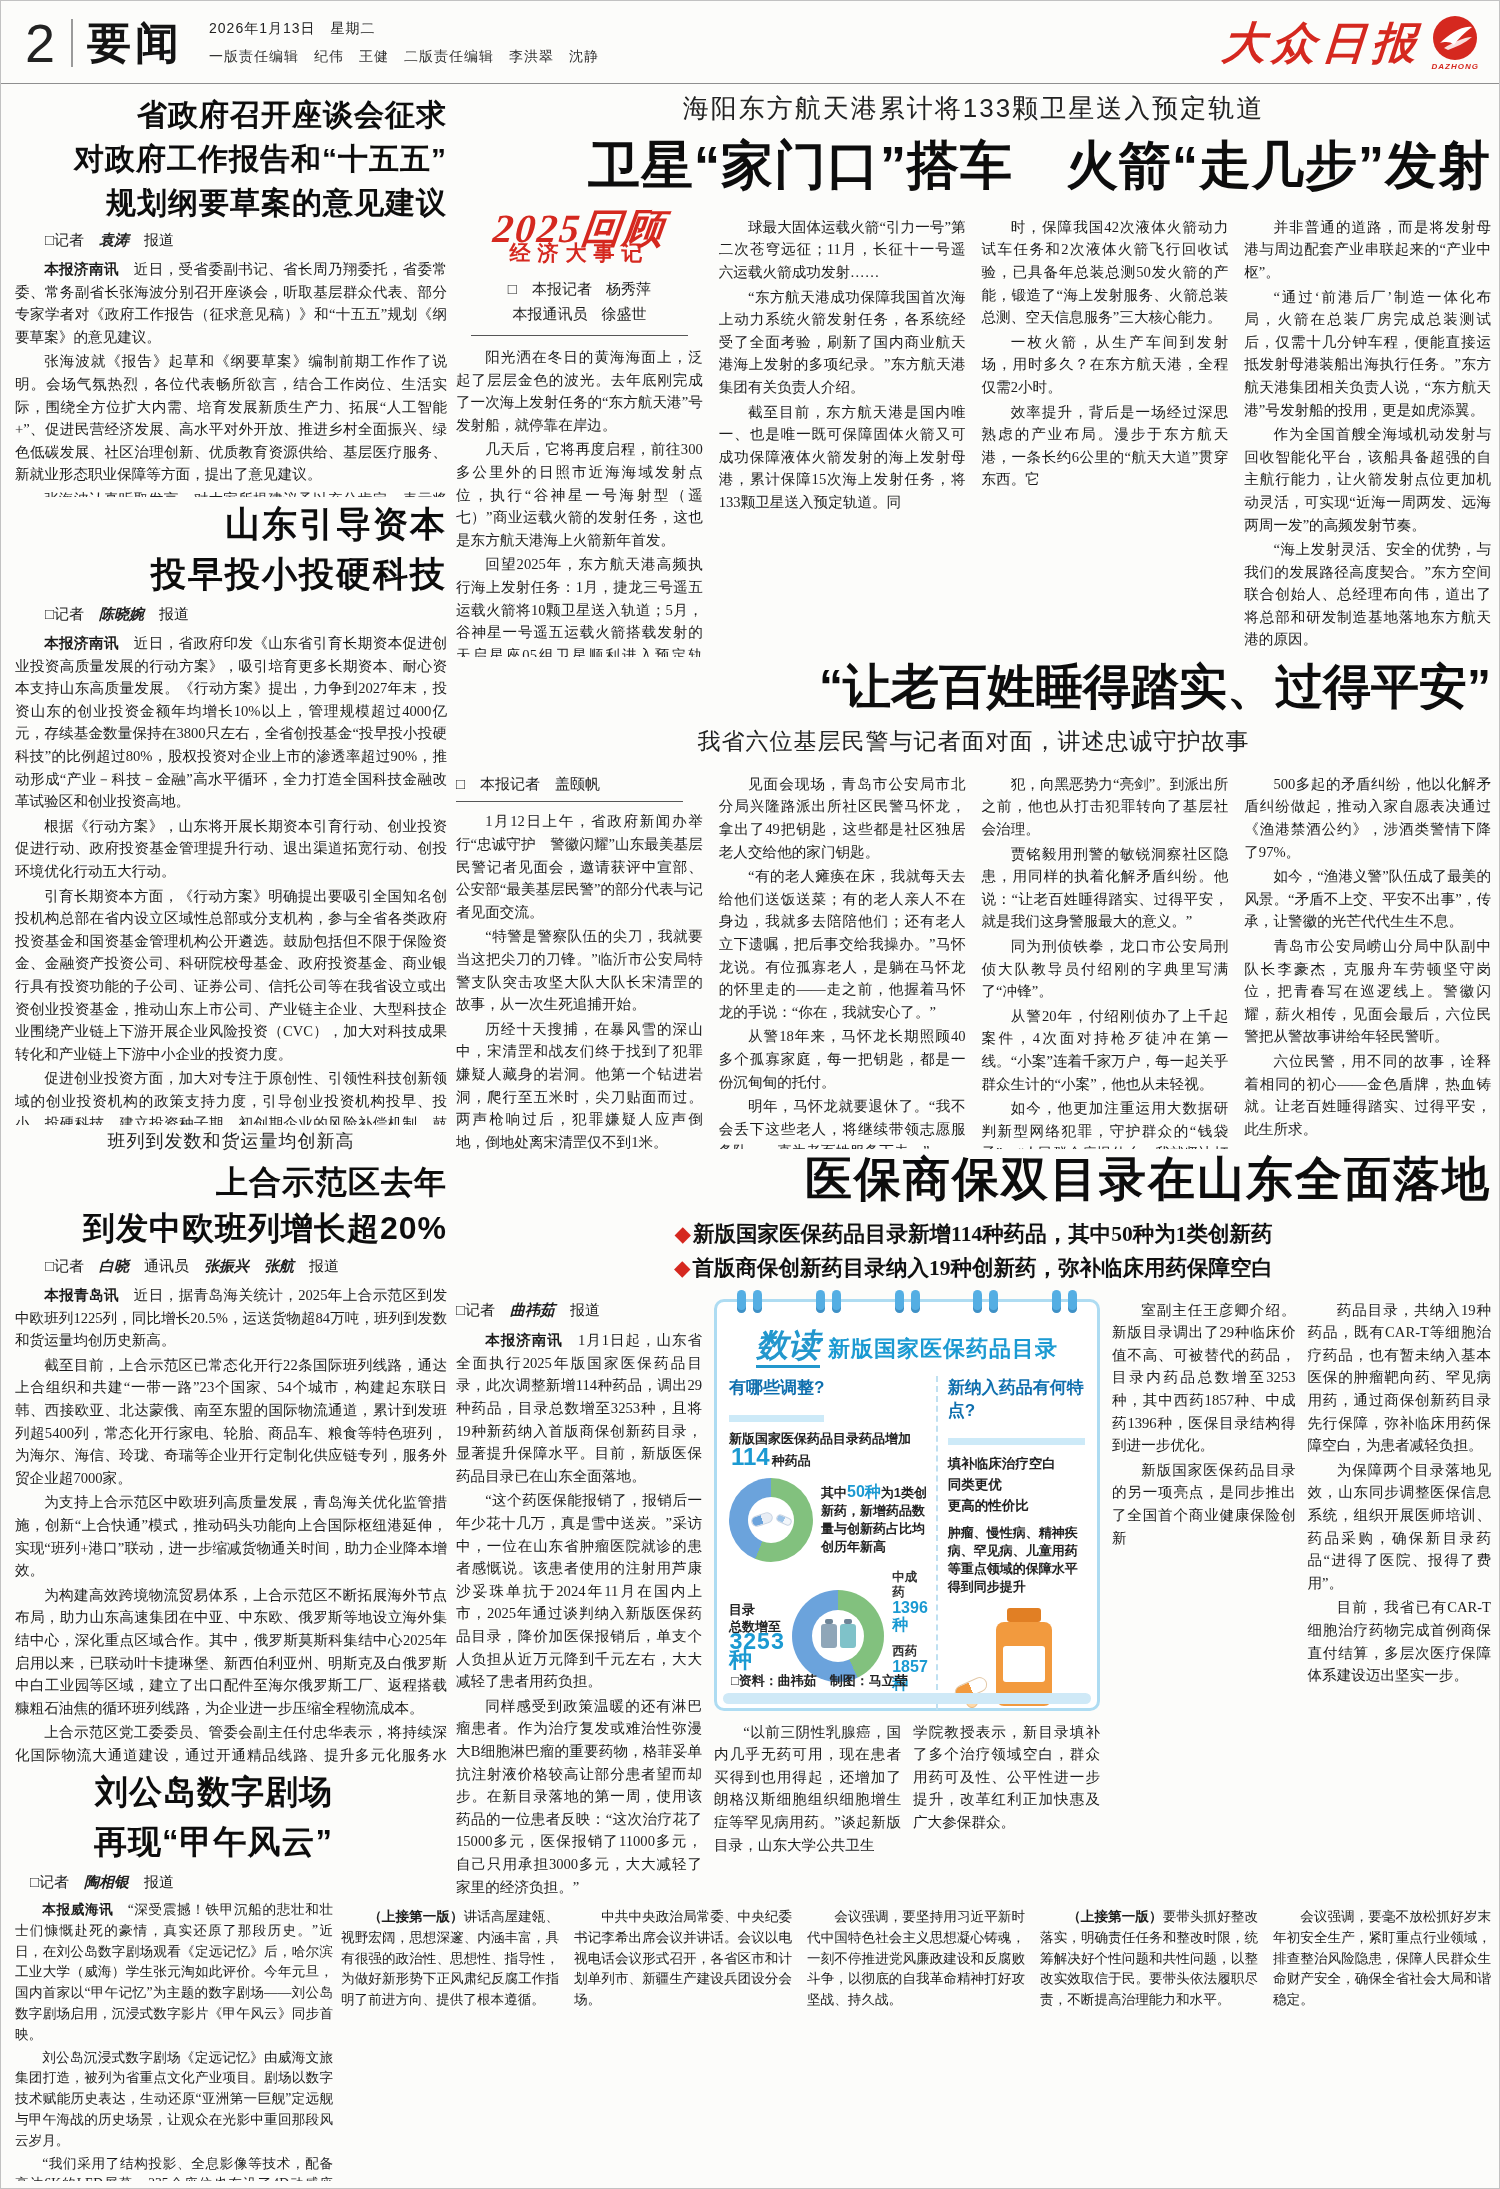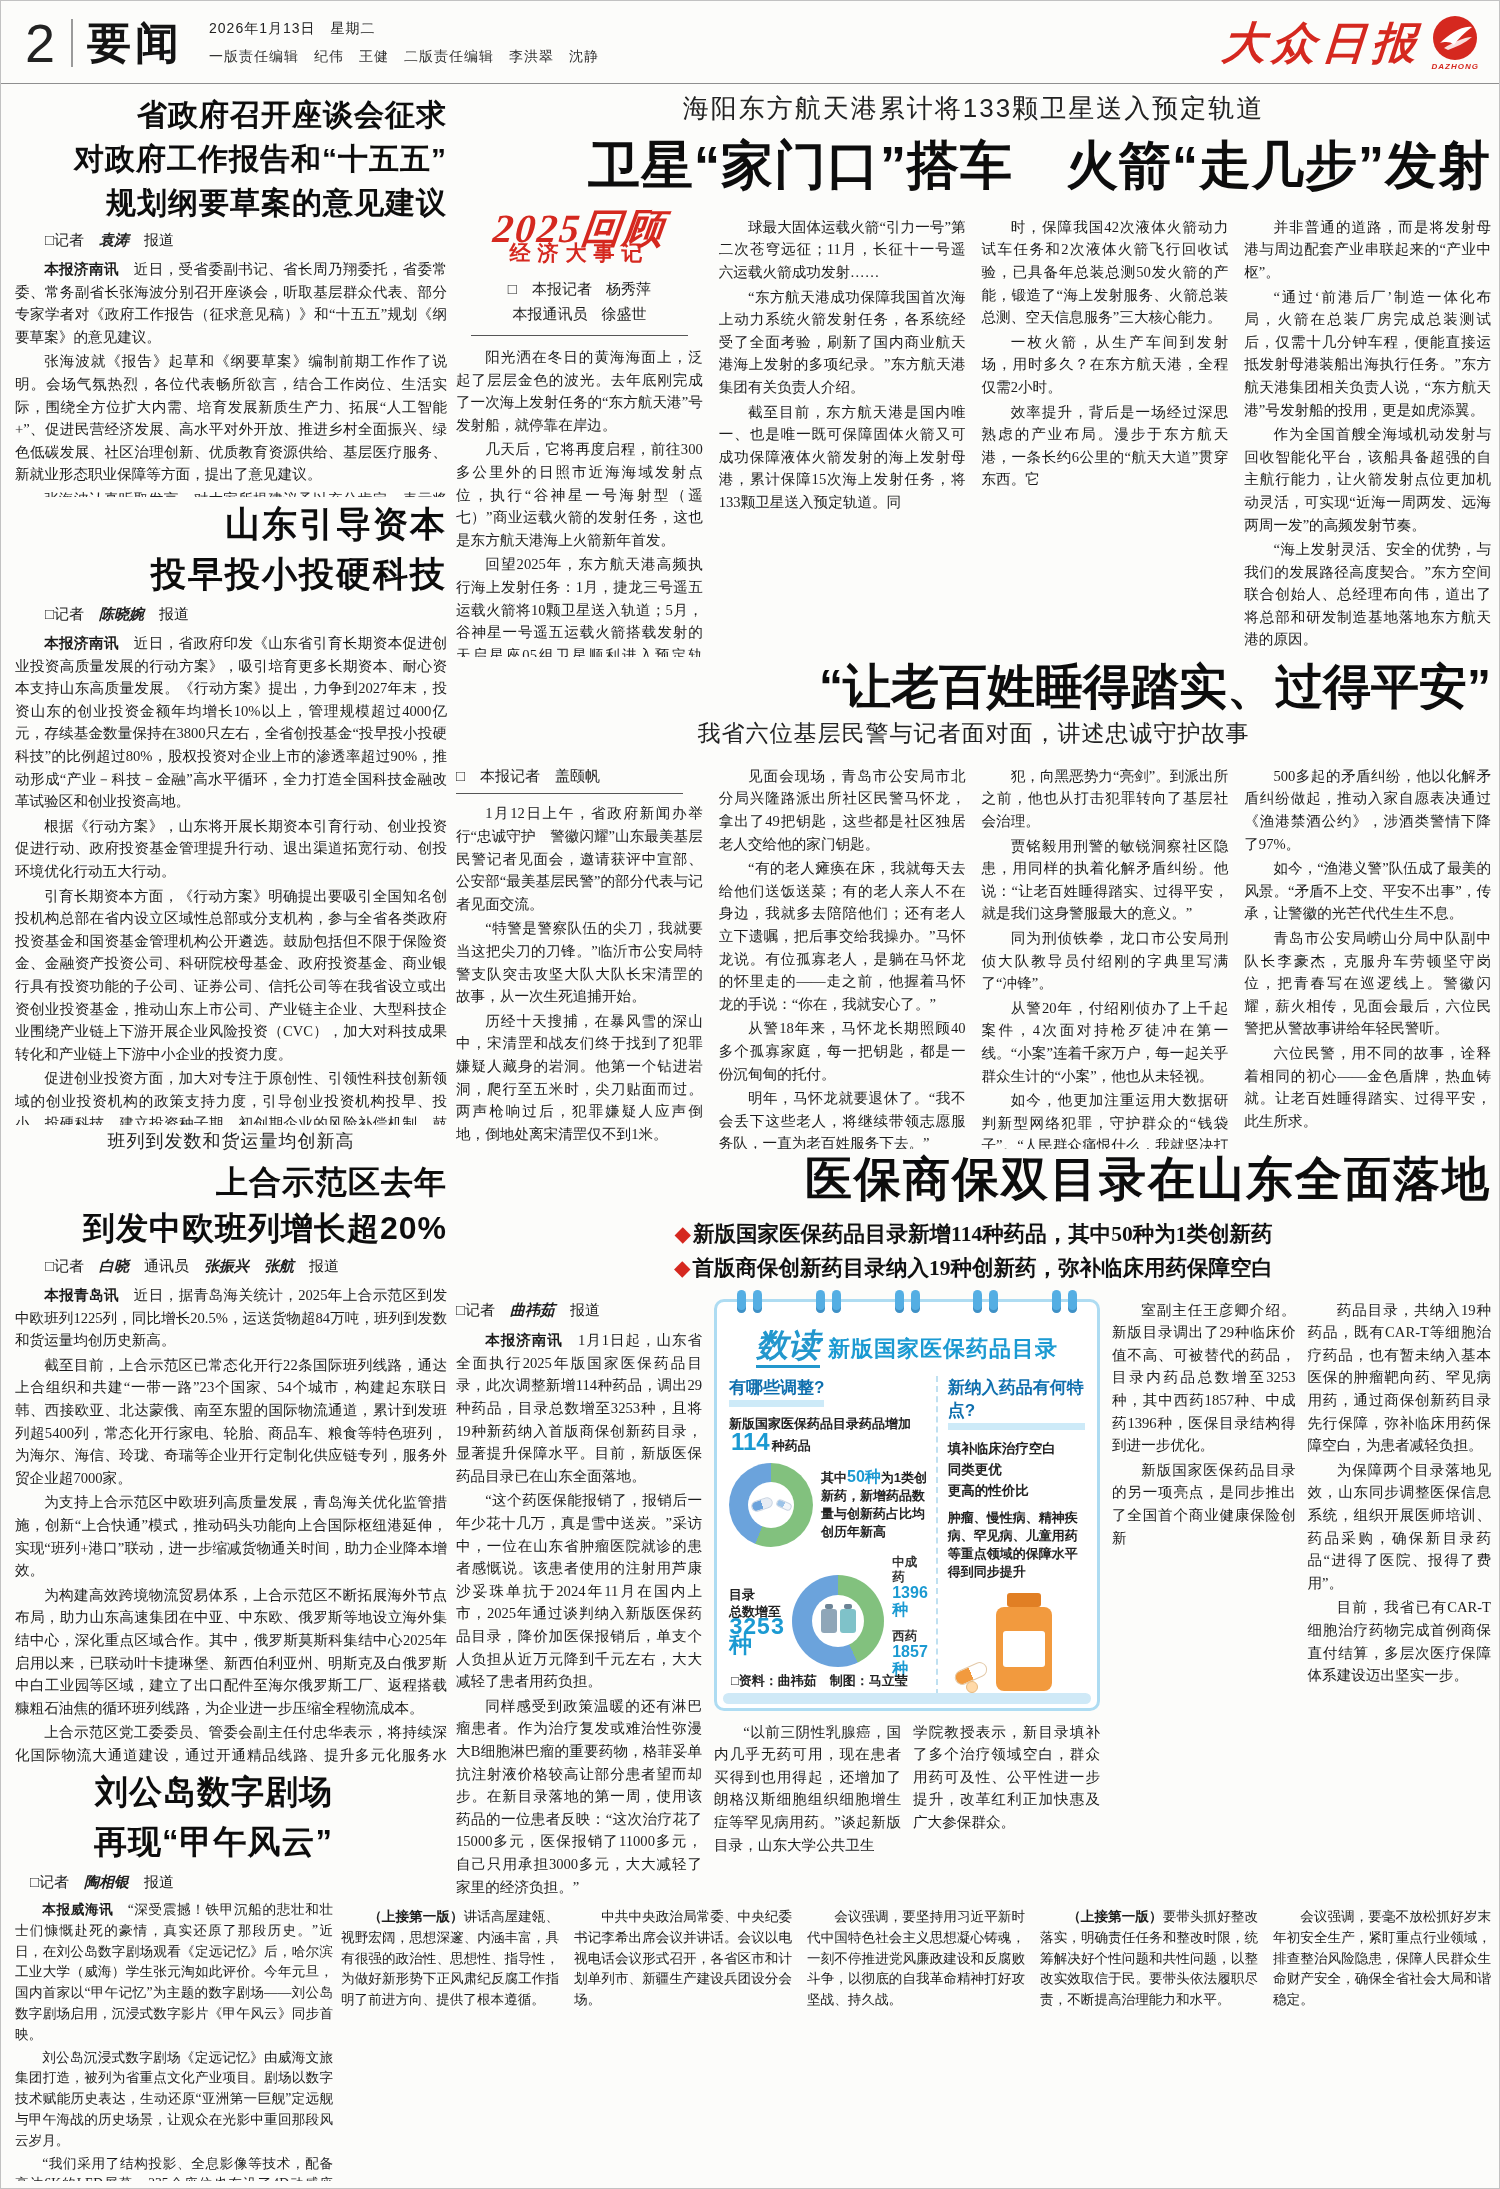--- a/index.html
+++ b/index.html
@@ -40,21 +40,21 @@
   
   .sat-kicker { font-size:26px; letter-spacing:2px; margin-bottom:10px; }
   .sat-head { font-size:52px; line-height:1.15; letter-spacing:1px; margin-bottom:20px; font-weight:900; }
   .badge { text-align:center; margin:2px 0 12px 0; }
   .badge-l1 { display:block; font-family:"Liberation Serif","DejaVu Serif",serif; font-style:italic; font-weight:bold; font-size:40px; color:#d5281f; transform:skewX(-6deg); letter-spacing:2px; }
   .badge-l2 { display:block; font-family:"Liberation Sans","DejaVu Sans",sans-serif; font-weight:bold; font-size:21px; color:#d5281f; letter-spacing:7px; margin-top:2px; }
   .sat-byline { width:88%; margin:0 auto 10px auto; font-size:15px; line-height:25px; border-bottom:1.5px solid #555; padding-bottom:8px; }
   .sat-byline .r { display:flex; justify-content:center; gap:14px; }
 
   
-  .pol-head { font-size:48px; line-height:1.1; margin-bottom:4px; }
+  .pol-head { font-size:48px; line-height:1.1; margin-bottom:12px; }
   .pol-sub { font-size:23px; color:#222; margin-bottom:16px; letter-spacing:1px; }
   .pol-byline { font-size:15px; border-bottom:1.5px solid #555; padding-bottom:6px; margin-bottom:8px; width:92%; }
 
   
   .yb-head { font-size:47px; line-height:1.1; margin-bottom:12px; letter-spacing:2px; }
   .yb-bullets { text-align:center; margin-bottom:14px; }
   .yb-bullet { font-size:21.5px; font-weight:bold; line-height:34px; color:#111; }
   .yb-bullet .dia { color:#d5281f; margin-right:2px; font-family:"DejaVu Sans",sans-serif; }
   .yb-cols { display:flex; gap:12px; }
   .yb-c1 { flex:0 0 246px; min-width:0; }
@@ -67,21 +67,21 @@
   .infog { position:relative; width:386px; height:412px; border:3px solid #aedcf2; border-radius:10px; background:#ffffff; padding:20px 12px 26px 12px; font-family:"Liberation Sans","DejaVu Sans",sans-serif; }
   .rings { position:absolute; top:-12px; left:20px; right:20px; display:flex; justify-content:space-between; }
   .ring-pair { display:flex; gap:7px; }
   .ring { width:9px; height:23px; border-radius:5px; background:#54aee3; box-shadow:inset 0 -3px 0 rgba(0,60,110,.25); }
   .ig-title { text-align:center; margin:2px 0 8px 0; white-space:nowrap; }
   .shudu { font-style:italic; font-weight:bold; font-size:32px; color:#2397cd; border-bottom:3px solid #2397cd; padding-bottom:2px; margin-right:8px; font-family:"Liberation Serif","DejaVu Serif",serif; }
   .ig-title-main { font-weight:bold; font-size:22px; color:#1b9ad2; letter-spacing:1px; }
   .ig-cols { display:flex; }
   .ig-left { flex:0 0 57%; padding-right:8px; }
   .ig-right { flex:1; border-left:2px dashed #bfe0f1; padding-left:10px; }
-  .ig-h { font-weight:bold; font-size:17px; color:#0f6fae; border-bottom:7px solid #cdeaf8; display:inline-block; padding-bottom:1px; margin-bottom:8px; }
+  .ig-h { font-weight:bold; font-size:17px; color:#0f6fae; border-bottom:7px solid #cdeaf8; display:inline-block; padding-bottom:16px; margin-bottom:8px; }
   .ig-p { font-size:13px; line-height:18px; color:#222; font-weight:bold; text-align:left; }
   .bignum { color:#1b9ad2; font-size:24px; padding:0 2px; }
   .bnum { color:#1b9ad2; font-size:16px; }
   .ig-row { display:flex; align-items:center; gap:8px; margin-top:8px; }
   .donut { border-radius:50%; position:relative; flex:0 0 auto; }
   .d1 { width:84px; height:84px; }
   .d2 { width:92px; height:92px; }
   .hole { position:absolute; left:50%; top:50%; transform:translate(-50%,-50%); background:#fff; border-radius:50%; display:flex; align-items:center; justify-content:center; gap:3px; }
   .d1 .hole { width:46px; height:46px; }
   .d2 .hole { width:52px; height:52px; }

